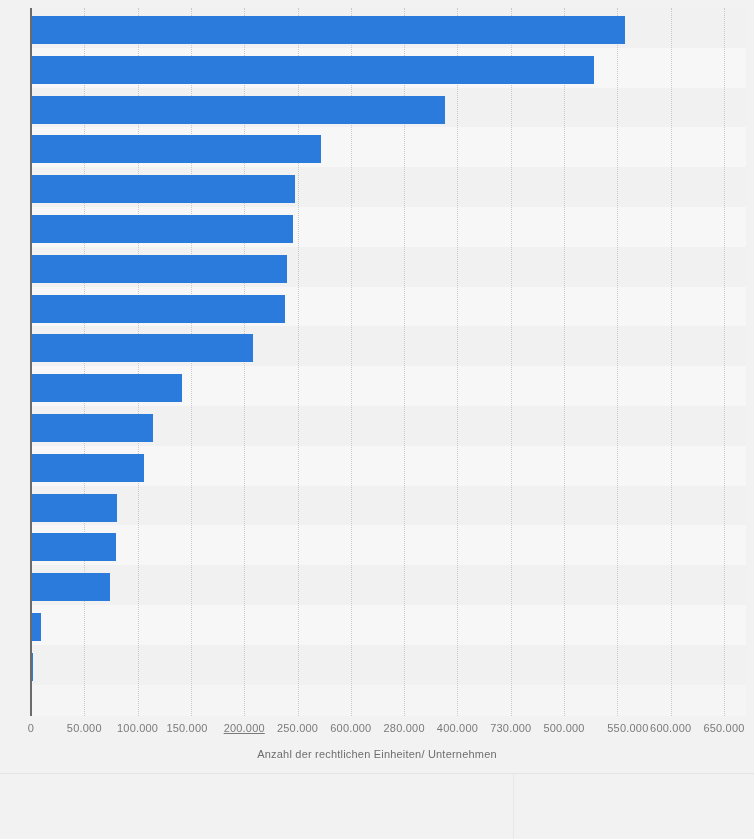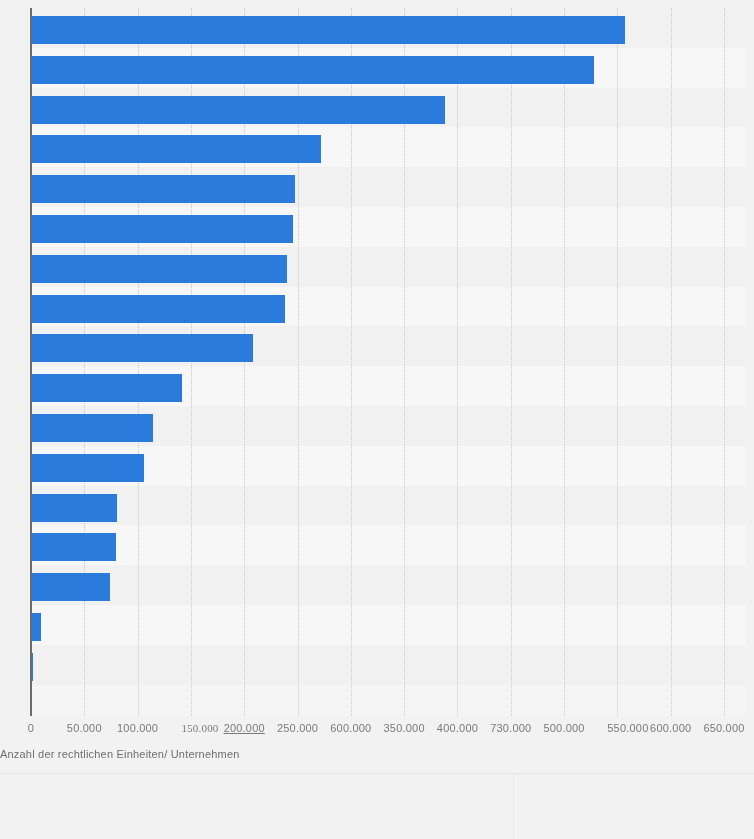--- a/index.html
+++ b/index.html
@@ -86,21 +86,21 @@
     color: #7a7a7a;
     white-space: nowrap;
     letter-spacing: 0.2px;
   }
 
   #x-axis-title {
     position: absolute;
     left: 0;
     top: 748px;
     width: 754px;
-    text-align: left;
+    text-align: center;
     font-size: 11px;
     color: #6e6e6e;
     letter-spacing: 0.2px;
   }
 
   
   #footer-zone {
     position: absolute;
     left: 0;
     top: 773px;
@@ -185,25 +185,25 @@
         <div class="bar" title="1500" style="width: 1.59923px; left: 0px; top: 644.8px; background: rgb(42, 123, 219);"></div>
       </div>
   </div>
 
   <div id="y-axis"></div>
 
   <div id="x-axis-labels">
       <div class="x-tick-label" style="left: 31px;">0</div>
       <div class="x-tick-label" style="left: 84.3077px; text-align: center;">50.000</div>
       <div class="x-tick-label" style="left: 137.615px;">100.000</div>
-      <div class="x-tick-label" style="left: 200px; font-family: Liberation Serif, serif;">150.000</div>
+      <div class="x-tick-label" style="left: 187px;">150.000</div>
       <div class="x-tick-label" style="left: 244.231px; text-decoration: underline;">200.000</div>
       <div class="x-tick-label" style="left: 297.538px;">250.000</div>
       <div class="x-tick-label" style="left: 350.846px;">600.000</div>
-      <div class="x-tick-label" style="left: 404.154px;">350.000</div>
+      <div class="x-tick-label" style="left: 404.154px;">280.000</div>
       <div class="x-tick-label" style="left: 457.462px;">400.000</div>
       <div class="x-tick-label" style="left: 510.769px;">730.000</div>
       <div class="x-tick-label" style="left: 564.077px;">500.000</div>
       <div class="x-tick-label" style="left: 617.385px; padding-left: 21px;">550.000</div>
       <div class="x-tick-label" style="left: 670.692px;">600.000</div>
       <div class="x-tick-label" style="left: 724px;">650.000</div>
     </div>
 
   <div id="x-axis-title">Anzahl der rechtlichen Einheiten/ Unternehmen</div>
 

